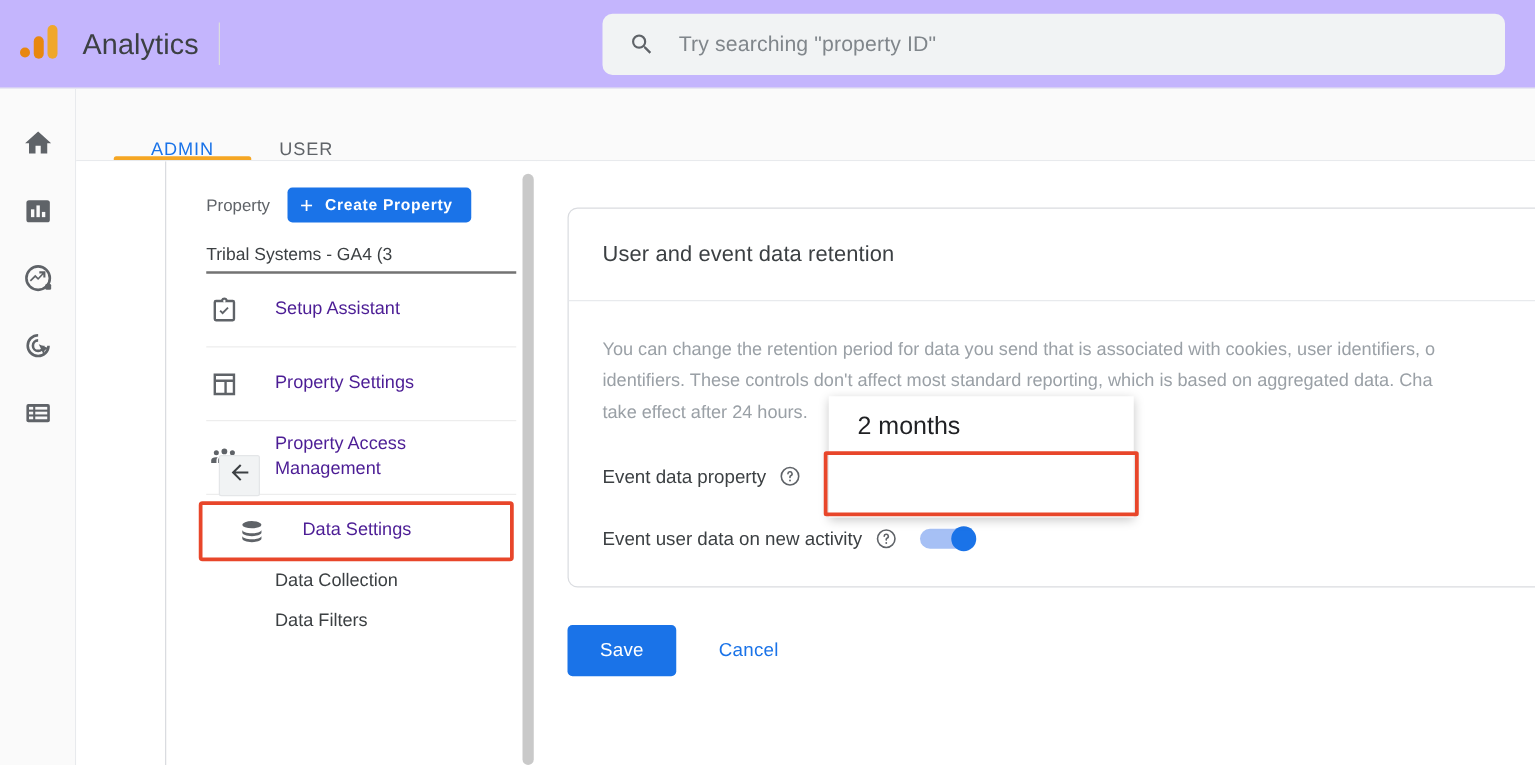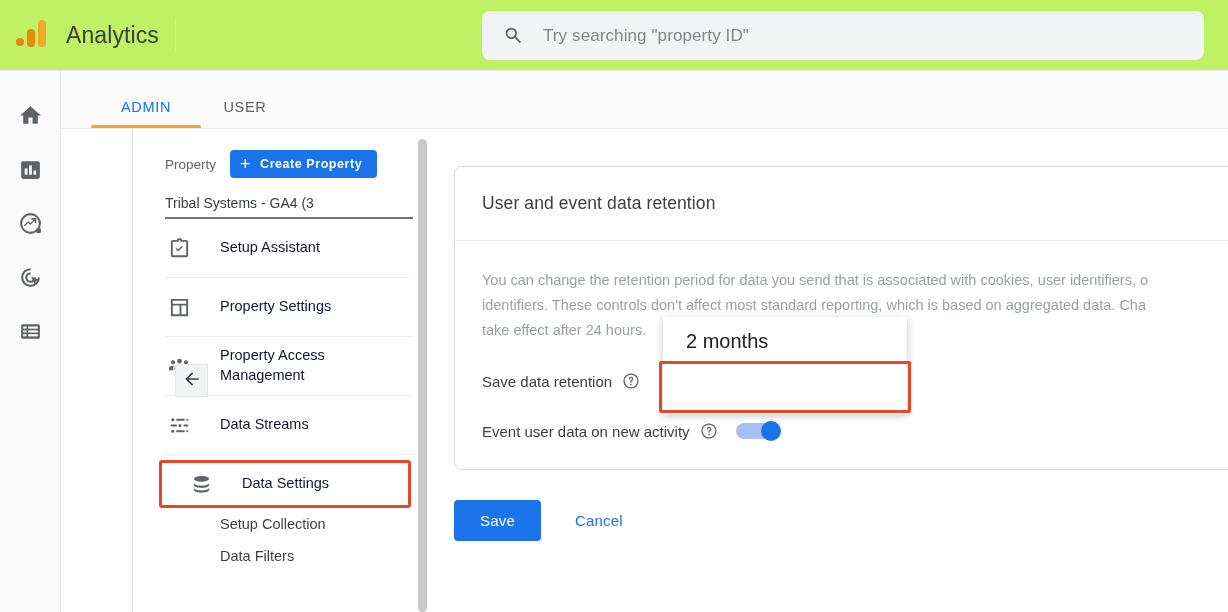--- a/index.html
+++ b/index.html
@@ -8,21 +8,21 @@
     overflow: hidden;
     background: #fff;
     font-family: "Liberation Sans", sans-serif;
     -webkit-font-smoothing: antialiased;
   }
   #app { position: relative; width: 1228px; height: 612px; }
 
   
   .topbar {
     position: absolute; left: 0; top: 0; width: 1228px; height: 71px;
-    background: #bef264; display: flex; align-items: center;
+    background: #c4b5fd; display: flex; align-items: center;
     border-bottom: 1px solid #e8eaed;
   }
   .ga-logo { margin-left: 14px; width: 38px; height: 38px; position: relative; }
   .ga-logo .dot {
     position: absolute; left: 2px; bottom: 8px; width: 8px; height: 8px;
     border-radius: 50%; background: #e8870f;
   }
   .ga-logo .bar1 {
     position: absolute; left: 13px; bottom: 7px; width: 8px; height: 18px;
     border-radius: 4px; background: #e8870f;
@@ -66,21 +66,21 @@
   }
   .rail-item svg { fill: #5f6368; }
 
   
   .tabstrip {
     position: absolute; left: 61px; top: 71px; width: 1167px; height: 58px;
     background: #fafafa; border-bottom: 1px solid #e8eaed;
     display: flex; align-items: flex-end;
   }
   .tab {
-    height: 43px; display: flex; align-items: center; justify-content: center;
+    height: 43px; display: flex; align-items: flex-end; justify-content: center;
     font-size: 14.5px; letter-spacing: .7px; font-weight: 500;
     color: #5f6368; position: relative; cursor: pointer;
   }
   .tab.t-admin { width: 110px; margin-left: 30px; color: #1a73e8; }
   .tab.t-user  { width: 88px; }
   .tab.active::after {
     content: ""; position: absolute; left: 0; right: 0; bottom: 0;
     height: 3px; background: #f5a623; border-radius: 2px 2px 0 0;
   }
 
@@ -127,21 +127,21 @@
     display: flex; align-items: center; min-height: 59px;
     border-bottom: 1px solid #ededed; padding-left: 3px; cursor: pointer;
     width: 248px;
   }
   .menu-item .mi-icon {
     width: 34px; flex: 0 0 34px; display: flex; align-items: center;
     justify-content: flex-start;
   }
   .menu-item .mi-icon svg { fill: #5f6368; }
   .menu-item .mi-label {
-    margin-left: 18px; font-size: 14.5px; color: #0f172a; line-height: 1.35;
+    margin-left: 18px; font-size: 14.5px; color: #4c1d95; line-height: 1.35;
   }
   .menu-item.highlight {
     border: 3px solid #e8462a; border-radius: 3px; min-height: 48px;
     width: 252px; margin-top: 5px; margin-left: -6px; padding-left: 28px;
   }
   .submenu-item {
     height: 32px; display: flex; align-items: center; padding-left: 55px;
     font-size: 14.5px; color: #3c4043; cursor: pointer; width: 248px;
   }
   .submenu-item.highlight {
@@ -360,69 +360,53 @@
             <circle cx="5.3" cy="7.6" r="2.1"></circle>
             <circle cx="18.7" cy="7.6" r="2.1"></circle>
             <path d="M12 10.2c-2.9 0-5.3 1.5-5.3 3.4V16h10.6v-2.4c0-1.9-2.4-3.4-5.3-3.4z"></path>
             <path d="M5 11.3c-2.2 0-4 1.1-4 2.5V16h4.4v-2.4c0-.9.4-1.7 1-2.3a6 6 0 0 0-1.4 0z"></path>
             <path d="M19 11.3c-.5 0-1 0-1.4.1.6.6 1 1.4 1 2.3V16H23v-2.2c0-1.4-1.8-2.5-4-2.5z"></path>
           </svg>
         </span>
         <span class="mi-label">Property Access Management</span>
       </div>
 
-      <div class="menu-item">
-        <span class="mi-icon">
-          <svg viewBox="0 0 24 24" width="23" height="23">
-            <circle cx="5" cy="6" r="1.6"></circle>
-            <rect x="8.5" y="5" width="9" height="2.1" rx="1"></rect>
-            <rect x="19" y="5" width="2.2" height="2.1" rx="1"></rect>
-            <rect x="2.5" y="10.9" width="7" height="2.1" rx="1"></rect>
-            <circle cx="12.5" cy="12" r="1.6"></circle>
-            <rect x="16" y="10.9" width="5.2" height="2.1" rx="1"></rect>
-            <circle cx="5" cy="18" r="1.6"></circle>
-            <rect x="8.5" y="16.9" width="9" height="2.1" rx="1"></rect>
-            <rect x="19" y="16.9" width="2.2" height="2.1" rx="1"></rect>
-          </svg>
-        </span>
-        <span class="mi-label">Data Streams</span>
-      </div>
 
       <div class="menu-item highlight">
         <span class="mi-icon">
           <svg viewBox="0 0 24 24" width="23" height="23">
             <ellipse cx="12" cy="6" rx="8" ry="3"></ellipse>
             <path d="M4 10.2c0 1.7 3.6 3 8 3s8-1.3 8-3v2.4c0 1.7-3.6 3-8 3s-8-1.3-8-3z"></path>
             <path d="M4 15.2c0 1.7 3.6 3 8 3s8-1.3 8-3v2.4c0 1.7-3.6 3-8 3s-8-1.3-8-3z"></path>
           </svg>
         </span>
         <span class="mi-label">Data Settings</span>
       </div>
 
       <div class="submenu-item">
-        <span>Setup Collection</span>
+        <span>Data Collection</span>
       </div>
       <div class="submenu-item">
         <span>Data Filters</span>
       </div>
     </div>
   </div>
 
   <div class="content">
     <div class="card">
       <div class="card-header">
         <span class="card-title">User and event data retention</span>
       </div>
       <div class="card-body">
         <div class="desc">You can change the retention period for data you send that is associated with cookies, user identifiers, o
 identifiers. These controls don't affect most standard reporting, which is based on aggregated data. Cha
 take effect after 24 hours.</div>
 
         <div class="field-row">
-          <span class="field-label">Save data retention</span>
+          <span class="field-label">Event data property</span>
           <span class="help-icon">
             <svg viewBox="0 0 24 24" width="18" height="18">
               <circle cx="12" cy="12" r="9.3" stroke="#5f6368" stroke-width="1.7" fill="none"></circle>
               <path d="M12 16.4v.1" stroke="#5f6368" stroke-width="2" stroke-linecap="round"></path>
               <path d="M9.8 9.4a2.2 2.2 0 1 1 2.9 2.1c-.5.2-.7.6-.7 1.1v.6" stroke="#5f6368" stroke-width="1.7" fill="none" stroke-linecap="round"></path>
             </svg>
           </span>
         </div>
 
         <div class="field-row">

